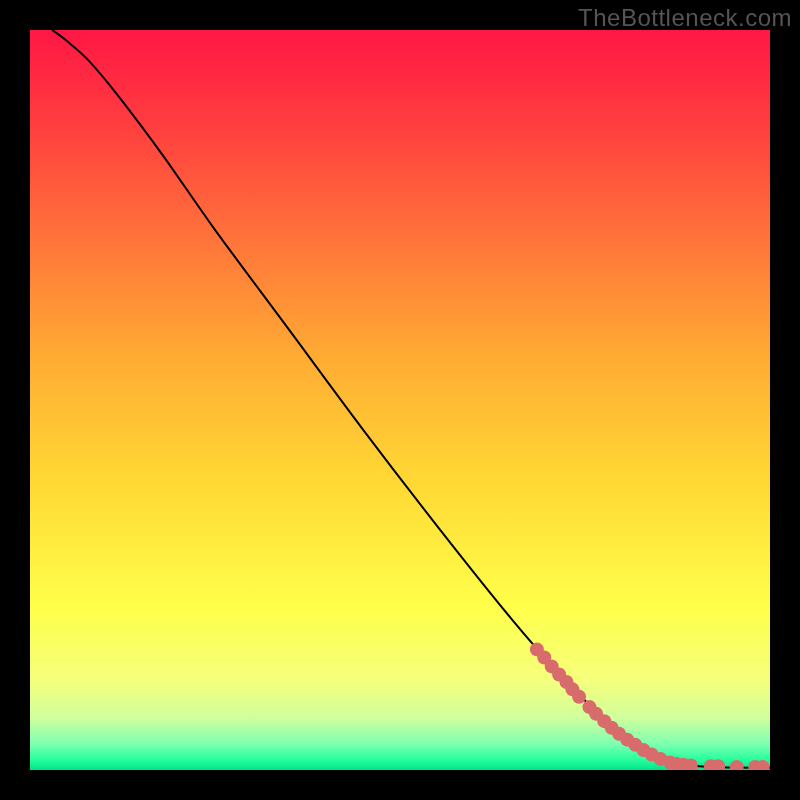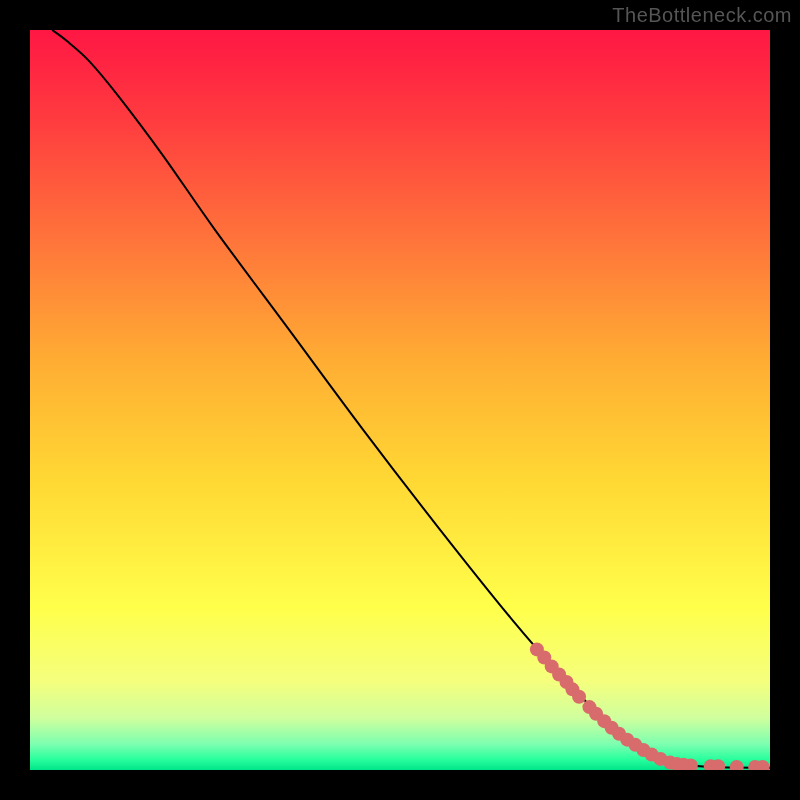--- a/index.html
+++ b/index.html
@@ -15,21 +15,21 @@
     position: relative;
     width: 800px;
     height: 800px;
     background: #000;
   }
   .watermark {
     position: absolute;
     top: 4px;
     right: 8px;
     color: #555;
-    font-size: 20px;
+    font-size: 24px;
     font-weight: 500;
     letter-spacing: 0.5px;
     z-index: 10;
   }
   .plot {
     position: absolute;
     left: 30px;
     top: 30px;
     width: 740px;
     height: 740px;

